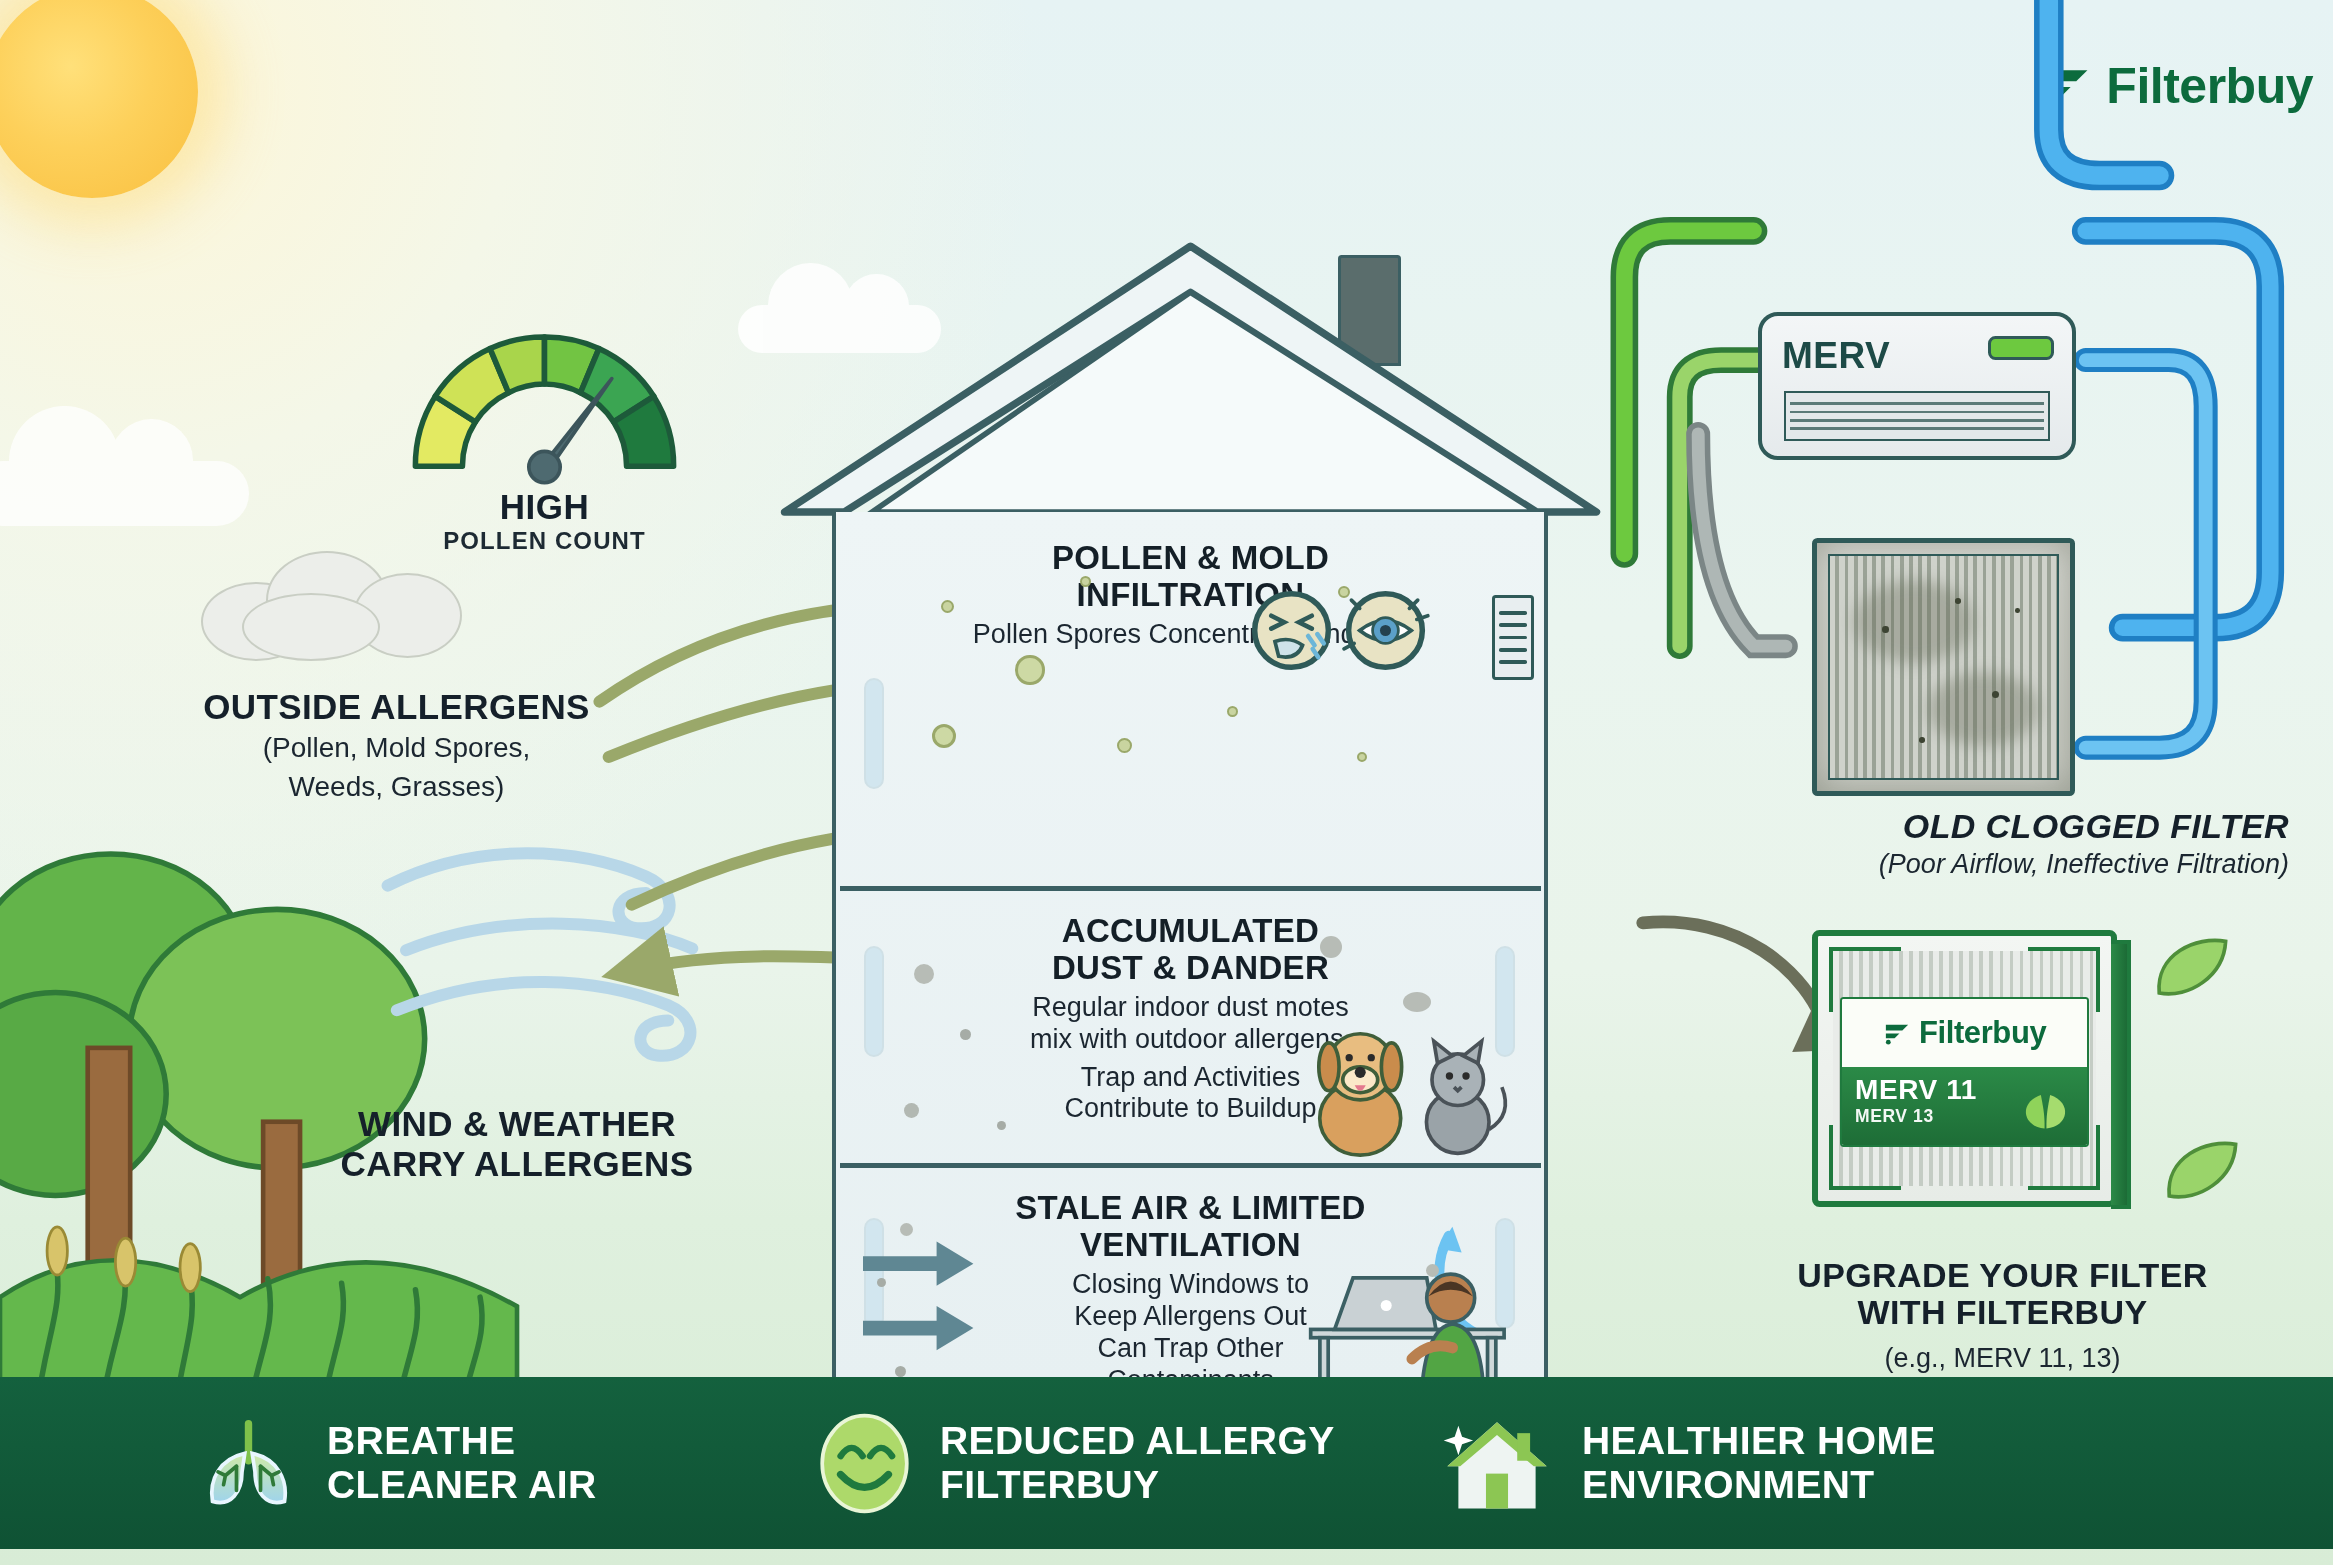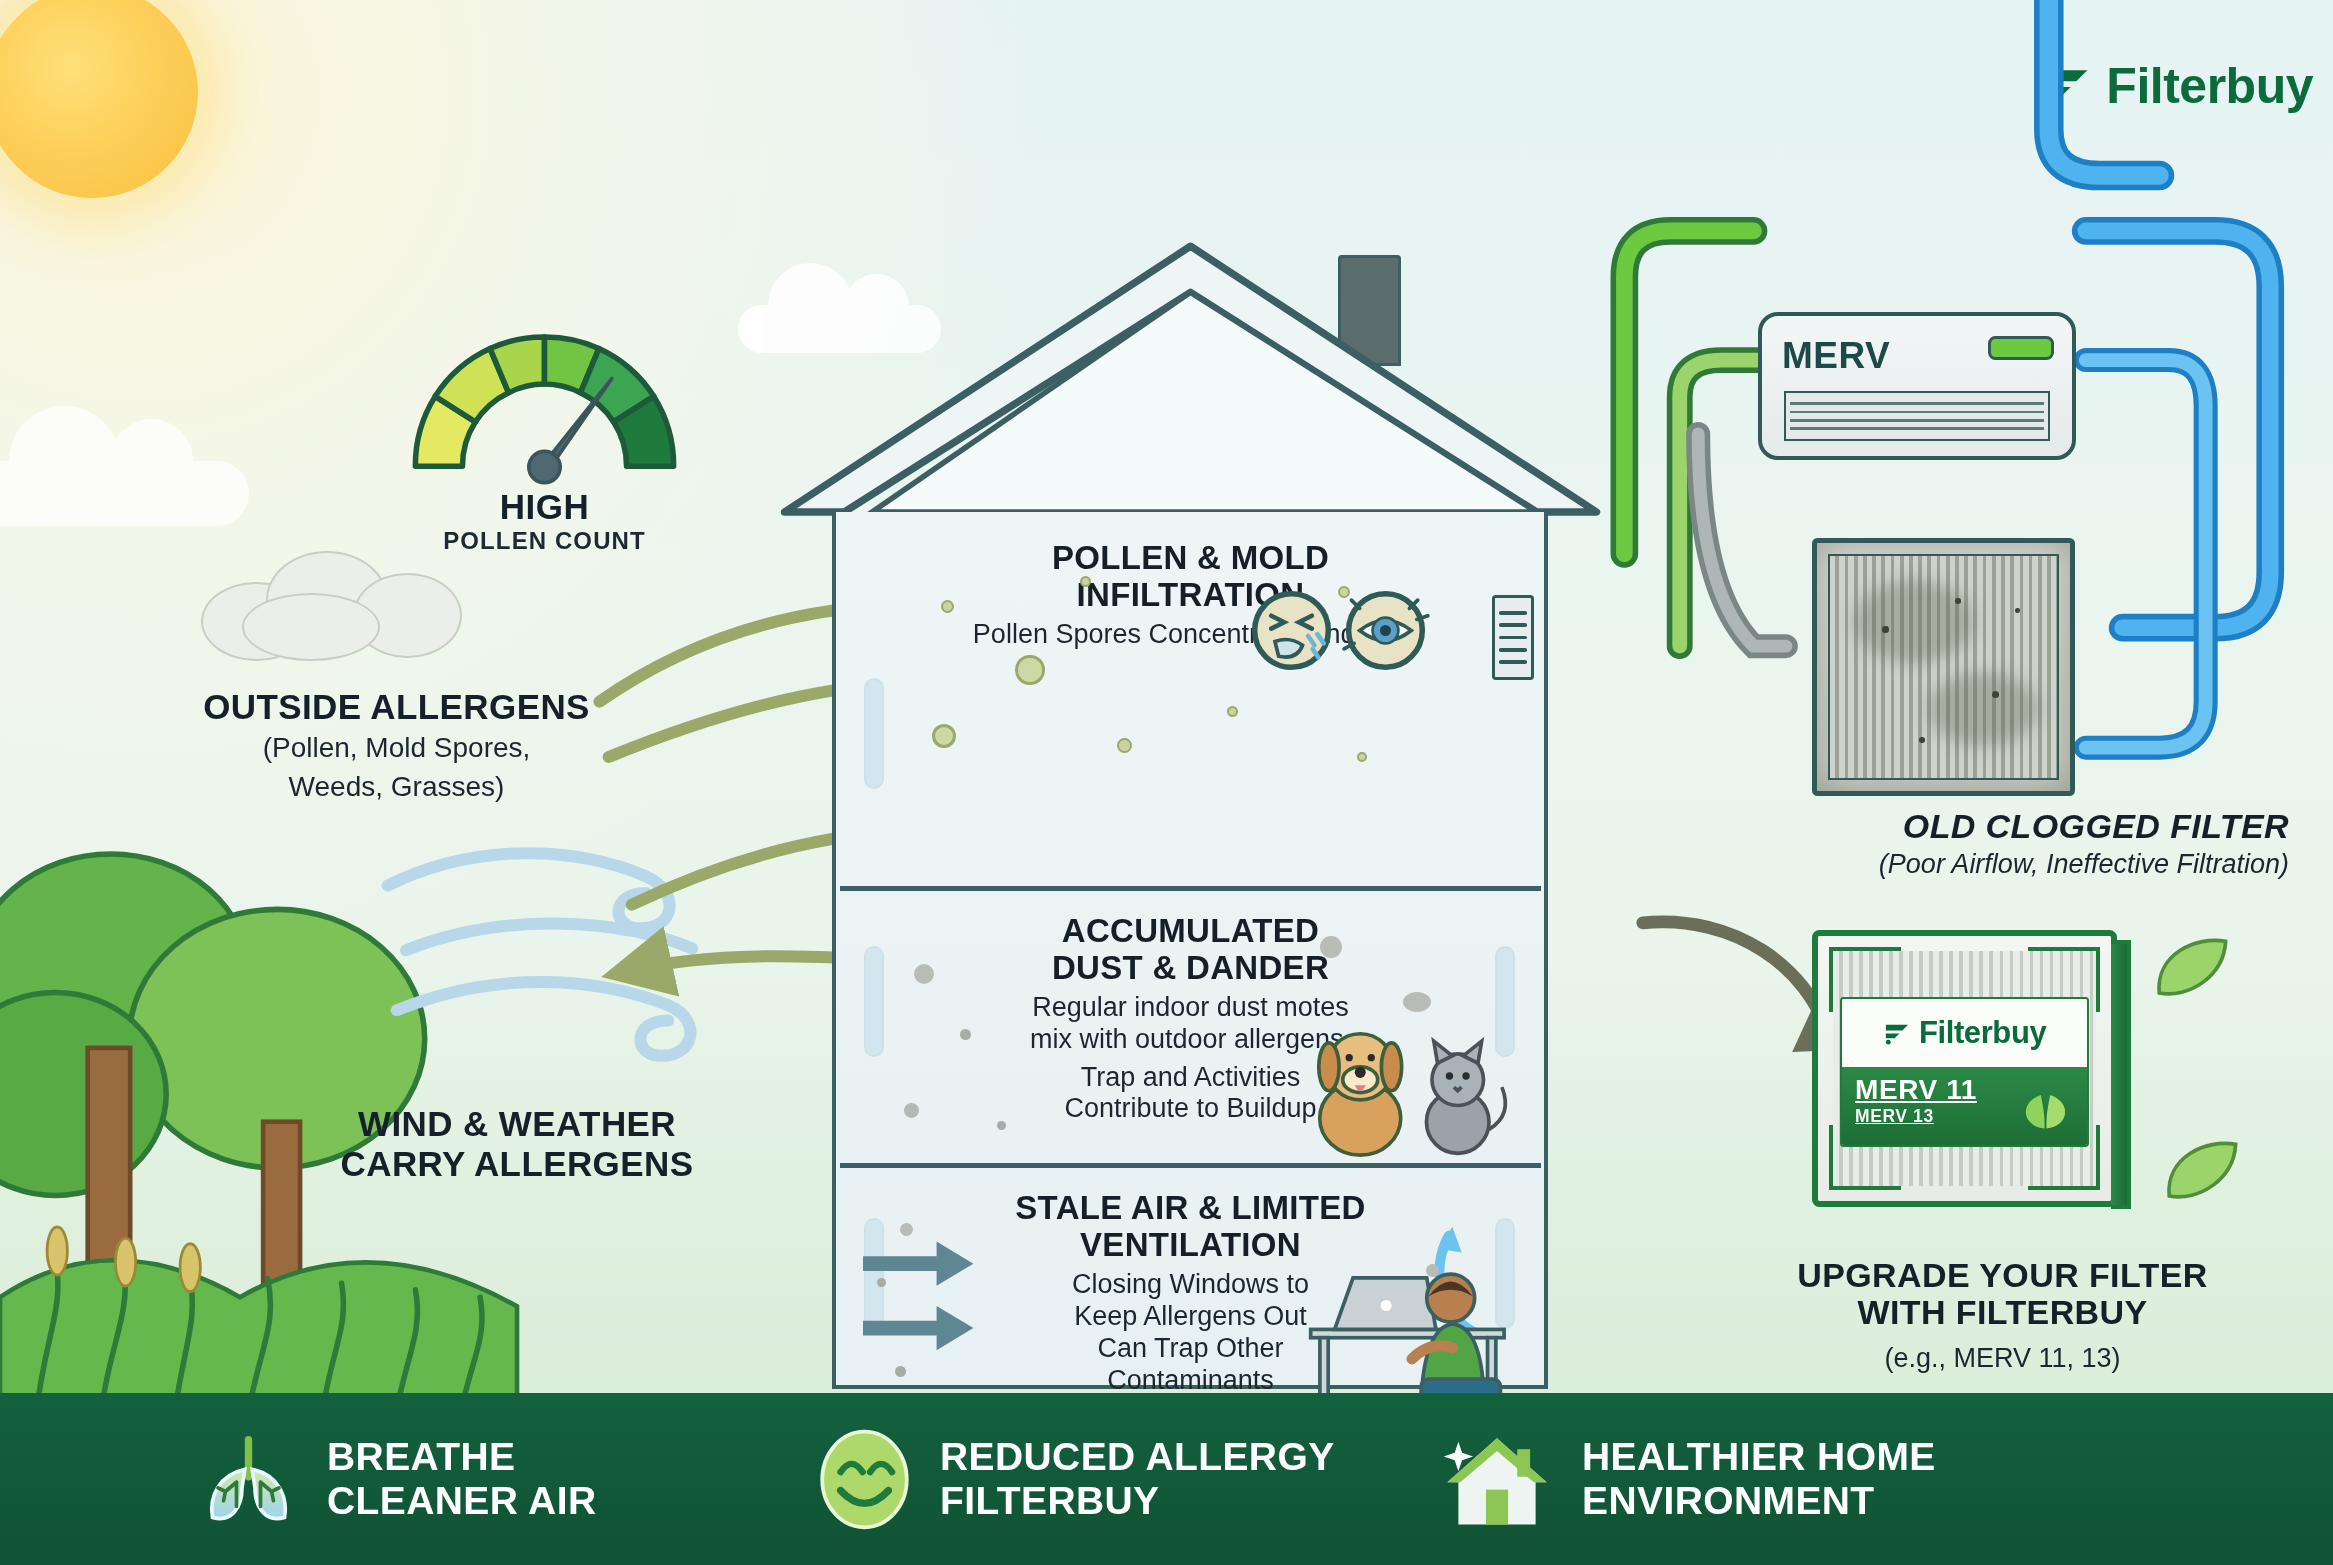--- a/index.html
+++ b/index.html
@@ -138,41 +138,41 @@
   }
   .nf-pleats { position:absolute; inset:14.8px; background:repeating-linear-gradient(90deg,#e9ece9 0 6.5px,#c4ccc4 6.5px 10px); }
   .nf-x { position:absolute; border:4.6px solid #1f7a3e; }
   .nf-card {
     position:absolute; left:22px; right:22px; top:61px; height:150px;
     border:2.8px solid #1f7a3e; border-radius:3.7px; overflow:hidden;
     background:#fff;
   }
   .nf-top { height:68px; background:#fbfdf8; display:flex; align-items:center; justify-content:center; gap:8.3px; }
   .nf-top .t { font-size:31px; font-weight:bold; color:#0c6b3d; letter-spacing:-0.4px;}
-  .nf-bot { height:81px; background:linear-gradient(180deg,#2b8a47 0%,#1d6c36 100%); color:#fff; padding:6.5px 13px; position:relative;text-decoration:underline;}
+  .nf-bot { height:81px; background:linear-gradient(180deg,#2b8a47 0%,#1d6c36 100%); color:#fff; padding:6.5px 13px; position:relative;}
   .nf-bot .m1 { font-size:28px; font-weight:bold; letter-spacing:0.6px; }
   .nf-bot .m2 { font-size:17.5px; font-weight:bold; letter-spacing:0.6px; opacity:.95;}
   .nf-side { position:absolute; right:-20px; top:3.7px; width:20px; height:269px;
              background:linear-gradient(90deg,#2b8a47,#1c6b36); border:4.6px solid #1f7a3e; border-left:none;}
 
   .newlabel { position:absolute; left:1698px; top:1257px; width:609px; text-align:center; }
   .newlabel .hdg { font-size:34px; }
   .newlabel .sub { font-size:27px; margin-top:12px; }
 
   
   .outside { position:absolute; left:166px; top:688px; width:461px; text-align:center; }
   .outside .hdg { font-size:35px; }
   .outside .sub { font-size:28px; margin-top:5.5px; }
 
   .wind { position:absolute; left:277px; top:1104px; width:480px; text-align:center; }
   .wind .hdg { font-size:35px; line-height:1.14; }
 
   
   .banner {
-    position:absolute; left:0; bottom:0; width:2333px; height:172px;
+    position:absolute; left:0; bottom:16px; width:2333px; height:172px;
     background:linear-gradient(180deg,#14613e 0%,#0f5234 100%);
     display:flex; align-items:center;
   }
   .bitem { display:flex; align-items:center; gap:24px; color:#fff; }
   .b1 { margin-left:194px; width:554px; }
   .b2 { margin-left:65px; width:572px; }
   .b3 { margin-left:55px; width:628px;gap:28px; }
   .btxt { font-size:39px; font-weight:bold; line-height:1.12; letter-spacing:0.4px; }
 
   .particle { position:absolute; border-radius:50%; }

